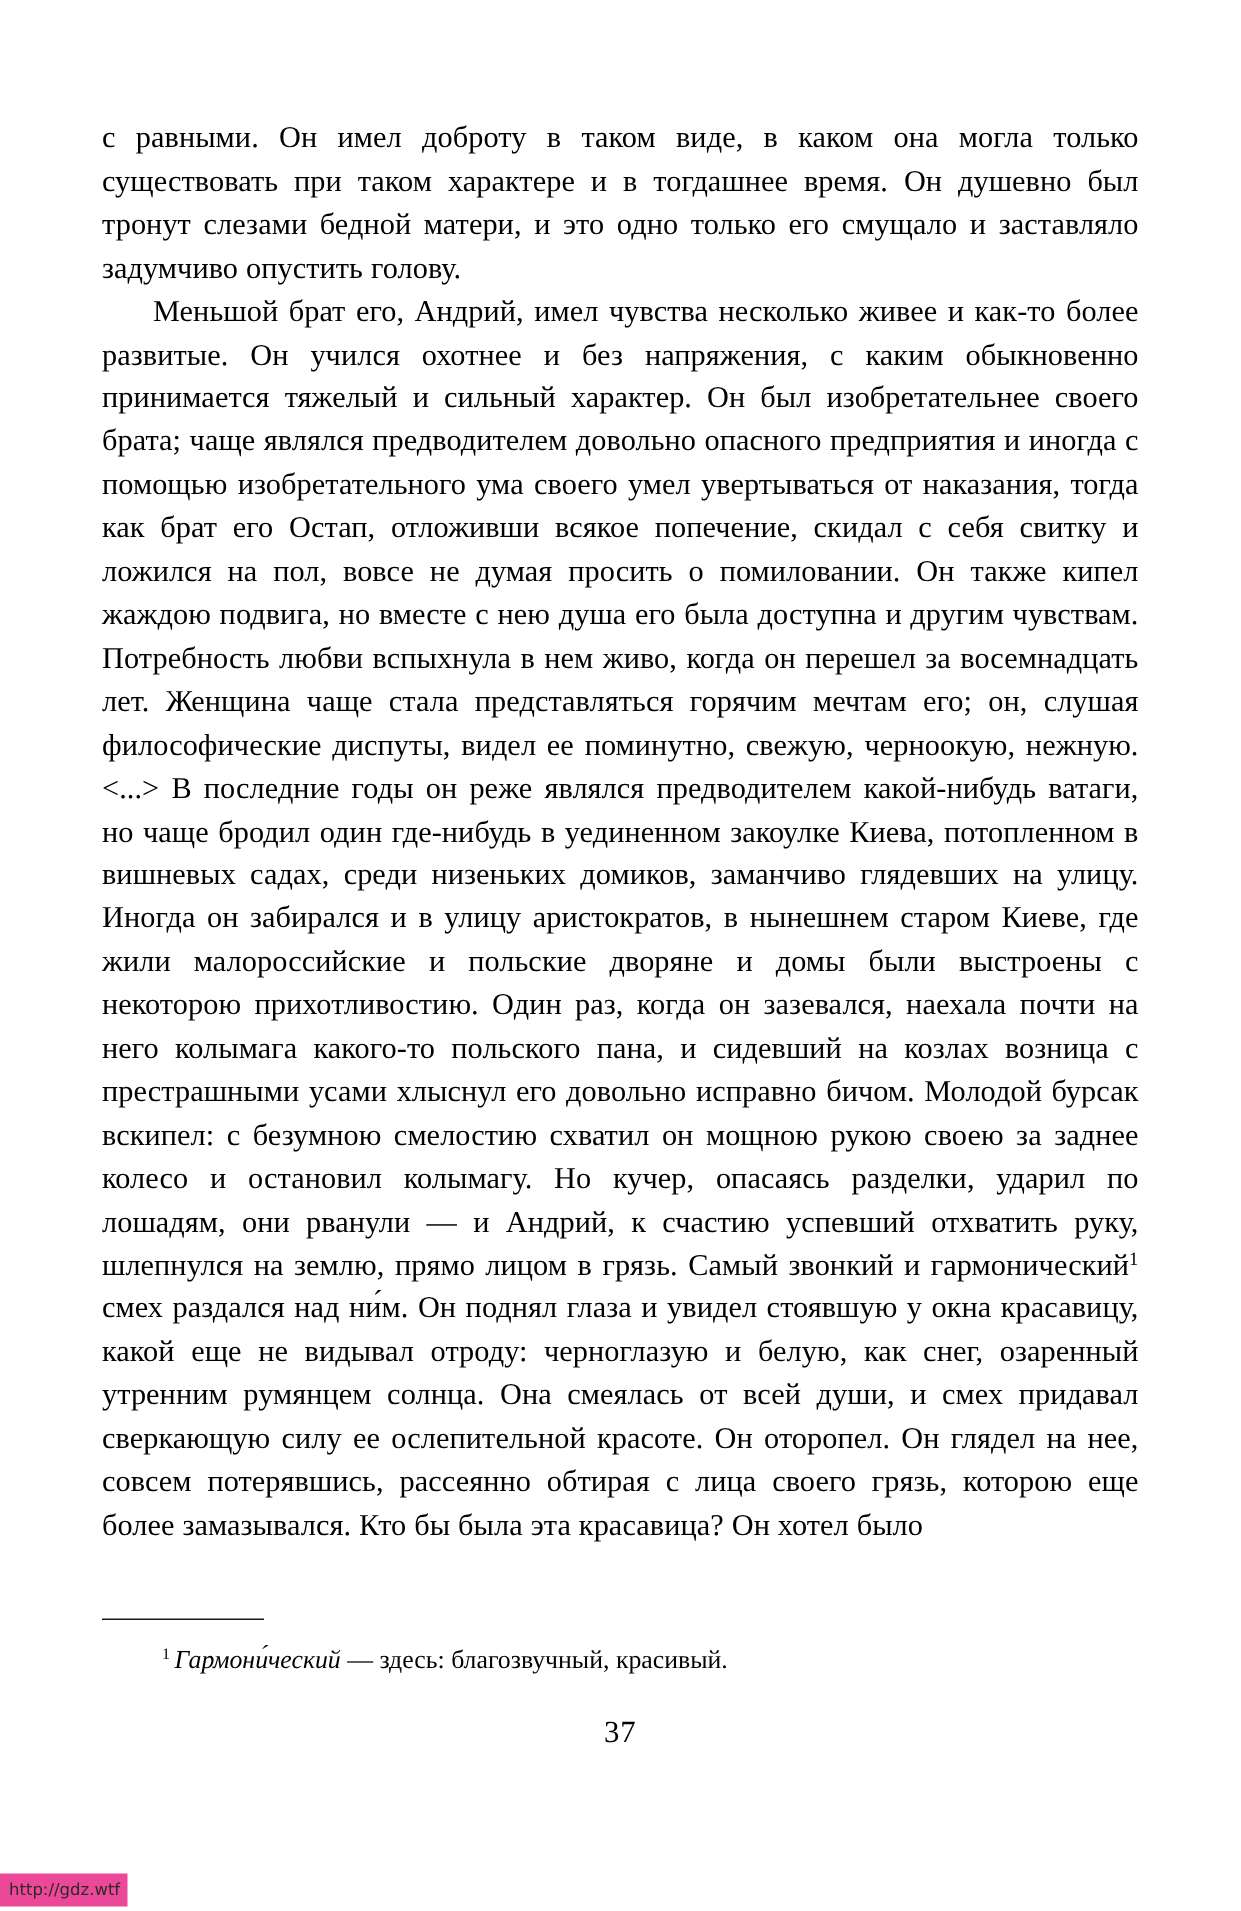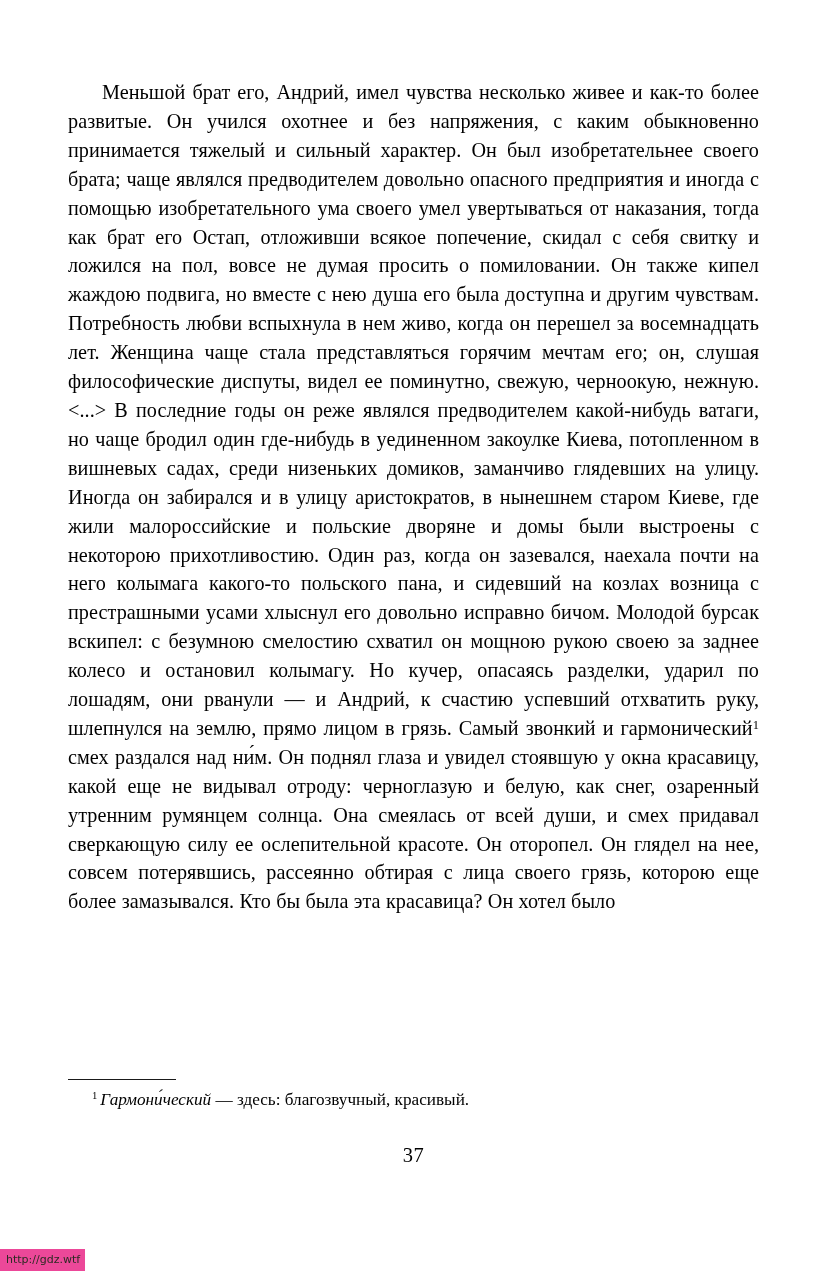--- a/index.html
+++ b/index.html
@@ -59,21 +59,21 @@
     top: 1079px;
     width: 691px;
   }
   .footnote-rule {
     width: 108px;
     height: 0;
     border-top: 1.6px solid #1a1a1a;
     margin: 0 0 9px 0;
   }
   .footnote-text {
-    margin: 0;
+    margin: 16px;
     padding-left: 24px;
     font-size: 17.2px;
     line-height: 22px;
     text-align: left;
   }
   .footnote-text sup {
     font-size: 0.62em;
     vertical-align: 0.52em;
     line-height: 0;
     padding-right: 3px;
@@ -108,20 +108,21 @@
     white-space: nowrap;
   }
 </style>
 </head>
 <body>
 
 <div class="page">
 
   <div class="text-column">
 
+    <p class="para">с равными. Он имел доброту в таком виде, в каком она могла только существовать при таком характере и в тогдашнее время. Он душевно был тронут слезами бедной матери, и это одно только его смущало и заставляло задумчиво опустить голову.</p>
 
     <p class="para indent"><span>Меньшой брат его, Андрий, имел чувства несколько живее и как-то более развитые. Он учился охотнее и без напряжения, с каким обыкновенно принимается тяжелый и сильный характер. Он был изобретательнее своего брата; чаще являлся предводителем довольно опасного предприятия и иногда с помощью изобретательного ума своего умел увертываться от наказания, тогда как брат его Остап, отложивши всякое попечение, скидал с себя свитку и ложился на пол, вовсе не думая просить о помиловании. Он также кипел жаждою подвига, но вместе с нею душа его была доступна и другим чувствам. Потребность любви вспыхнула в нем живо, когда он перешел за восемнадцать лет. Женщина чаще стала представляться горячим мечтам его; он, слушая философические диспуты, видел ее поминутно, свежую, черноокую, нежную. &lt;...&gt; В последние годы он реже являлся предводителем какой-нибудь ватаги, но чаще бродил один где-нибудь в уединенном закоулке Киева, потопленном в вишневых садах, среди низеньких домиков, заманчиво глядевших на улицу. Иногда он забирался и в улицу аристократов, в нынешнем старом Киеве, где жили малороссийские и польские дворяне и домы были выстроены с некоторою прихотливостию. Один раз, когда он зазевался, наехала почти на него колымага какого-то польского пана, и сидевший на козлах возница с престрашными усами хлыснул его довольно исправно бичом. Молодой бурсак вскипел: с безумною смелостию схватил он мощною рукою своею за заднее колесо и остановил колымагу. Но кучер, опасаясь разделки, ударил по лошадям, они рванули — и Андрий, к счастию успевший отхватить руку, шлепнулся на землю, прямо лицом в грязь. Самый звонкий и гармонический</span><sup class="fn-ref">1</sup><span> смех раздался над ни́м. Он поднял глаза и увидел стоявшую у окна красавицу, какой еще не видывал отроду: черноглазую и белую, как снег, озаренный утренним румянцем солнца. Она смеялась от всей души, и смех придавал сверкающую силу ее ослепительной красоте. Он оторопел. Он глядел на нее, совсем потерявшись, рассеянно обтирая с лица своего грязь, которою еще более замазывался. Кто бы была эта красавица? Он хотел было</span></p>
 
   </div>
 
   <div class="footnote-block">
     <div class="footnote-rule"></div>
     <p class="footnote-text"><sup>1</sup><span class="fn-headword">Гармони́ческий</span><span> — здесь: благозвучный, красивый.</span></p>
   </div>
 

